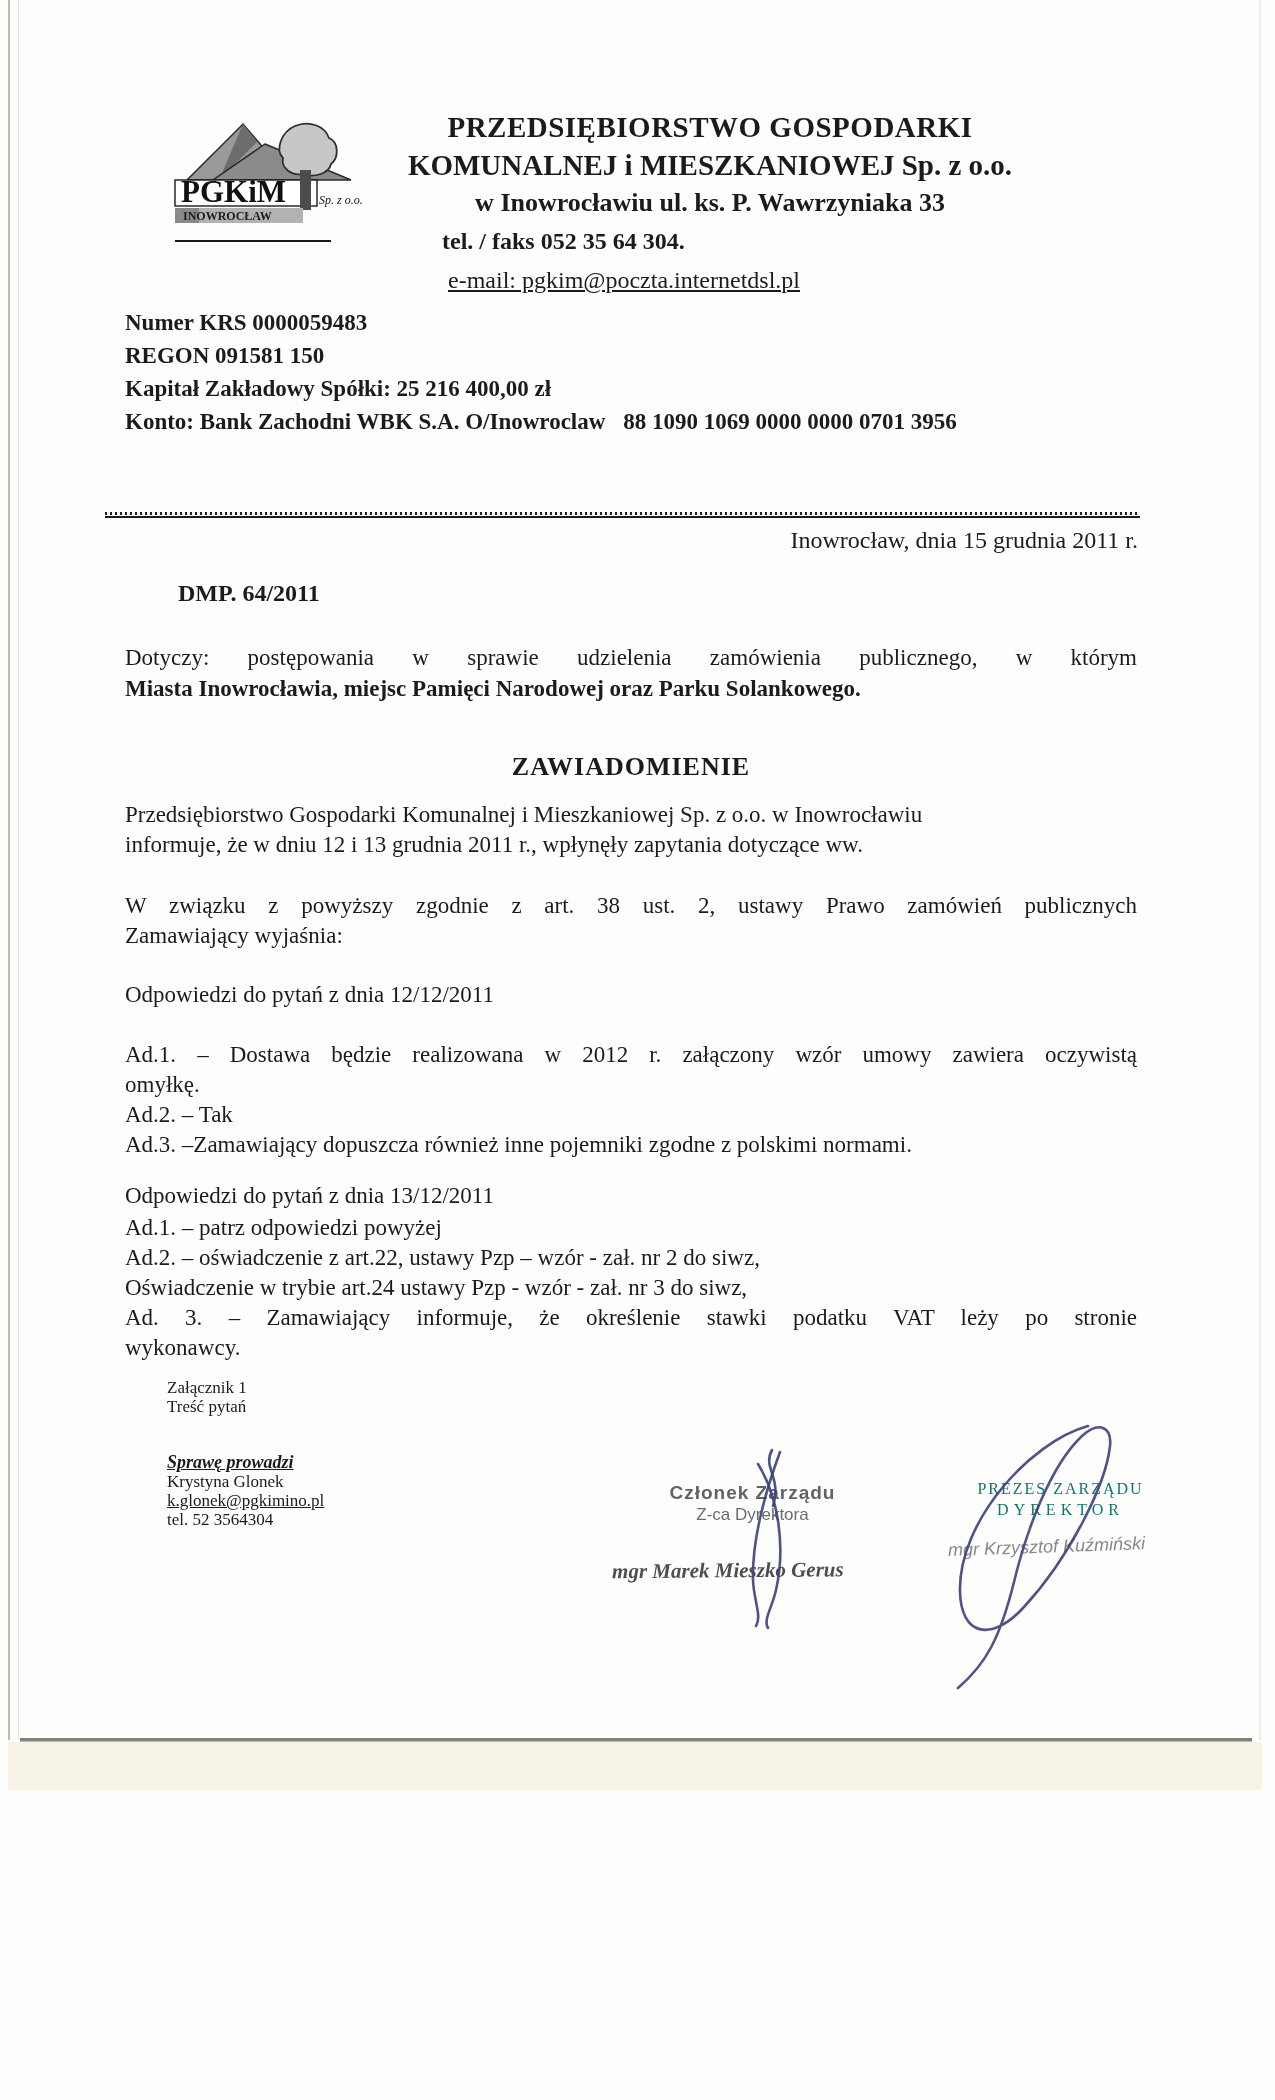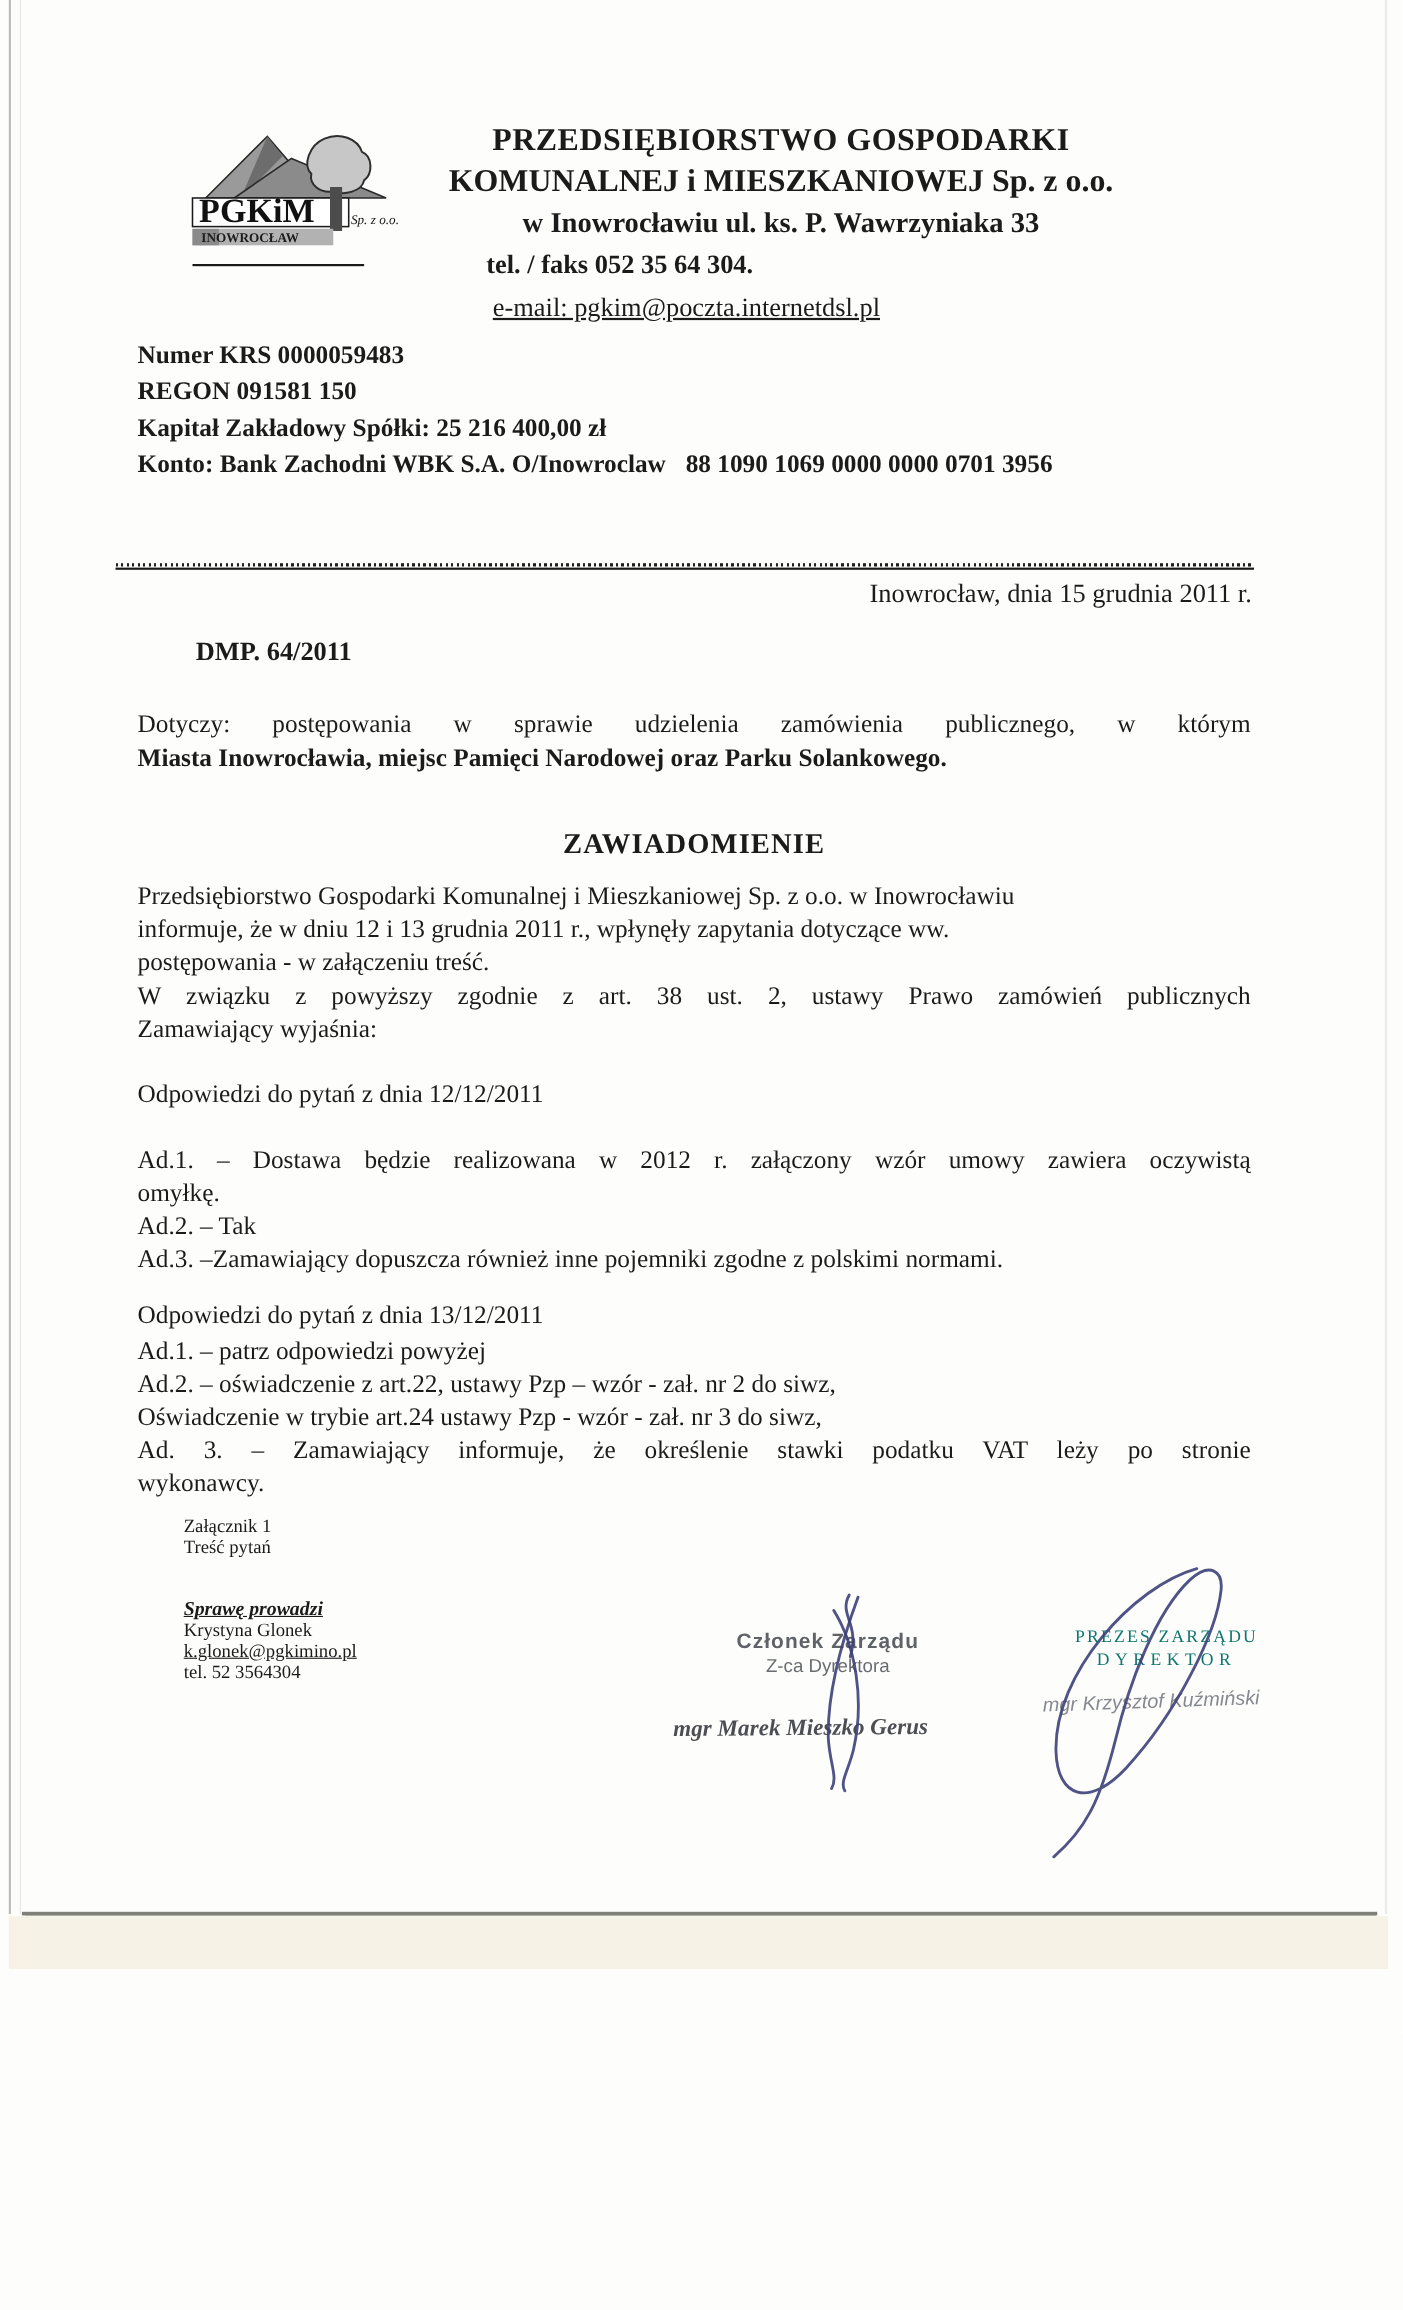--- a/index.html
+++ b/index.html
@@ -118,21 +118,20 @@
   <div class="abs subject">
     <div class="stretch">Dotyczy: postępowania w sprawie udzielenia zamówienia publicznego, w którym</div>
     <div class="b">Miasta Inowrocławia, miejsc Pamięci Narodowej oraz Parku Solankowego.</div>
   </div>
 
   <div class="abs doc-title b">ZAWIADOMIENIE</div>
 
   <div class="abs intro">
     <div>Przedsiębiorstwo Gospodarki Komunalnej i Mieszkaniowej Sp. z o.o. w Inowrocławiu</div>
     <div>informuje, że w dniu 12 i 13 grudnia 2011 r., wpłynęły zapytania dotyczące ww.</div>
-    <div>postępowania - w załączeniu treść.</div>
   </div>
 
   <div class="abs legal">
     <div class="stretch">W związku z powyższy zgodnie z art. 38 ust. 2, ustawy Prawo zamówień publicznych</div>
     <div>Zamawiający wyjaśnia:</div>
   </div>
 
   <div class="abs ans-h1">Odpowiedzi do pytań z dnia 12/12/2011</div>
   <div class="abs ans1">
     <div class="stretch">Ad.1. – Dostawa będzie realizowana w 2012 r. załączony wzór umowy zawiera oczywistą</div>

